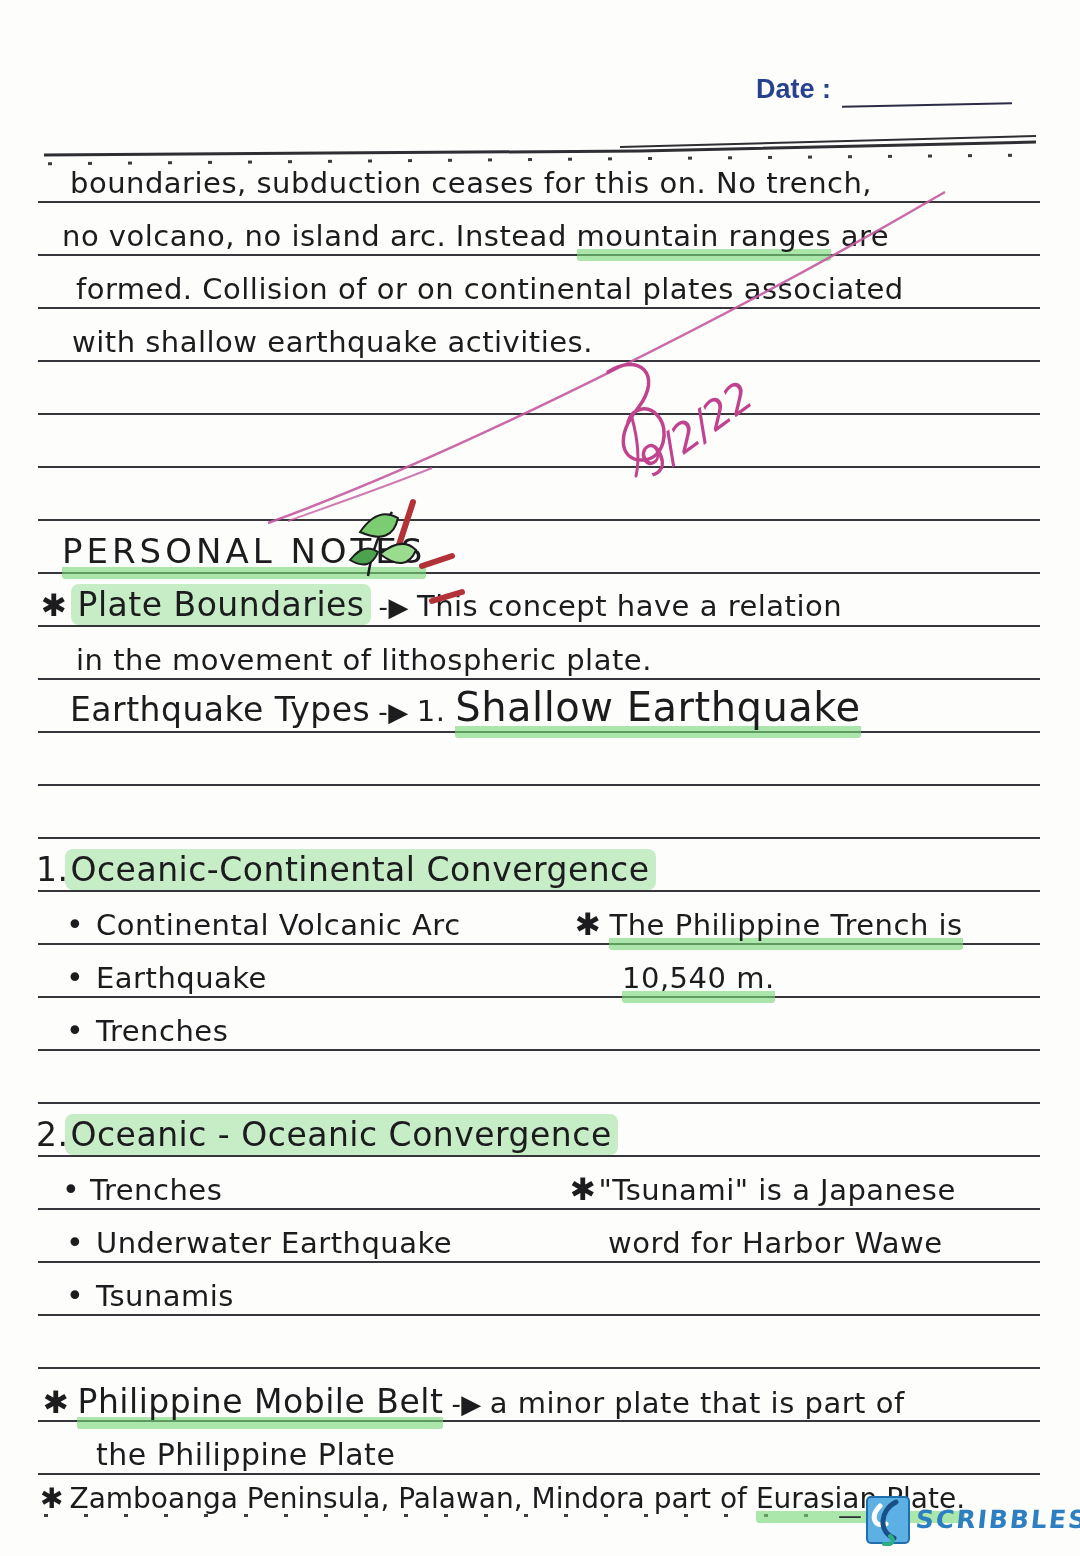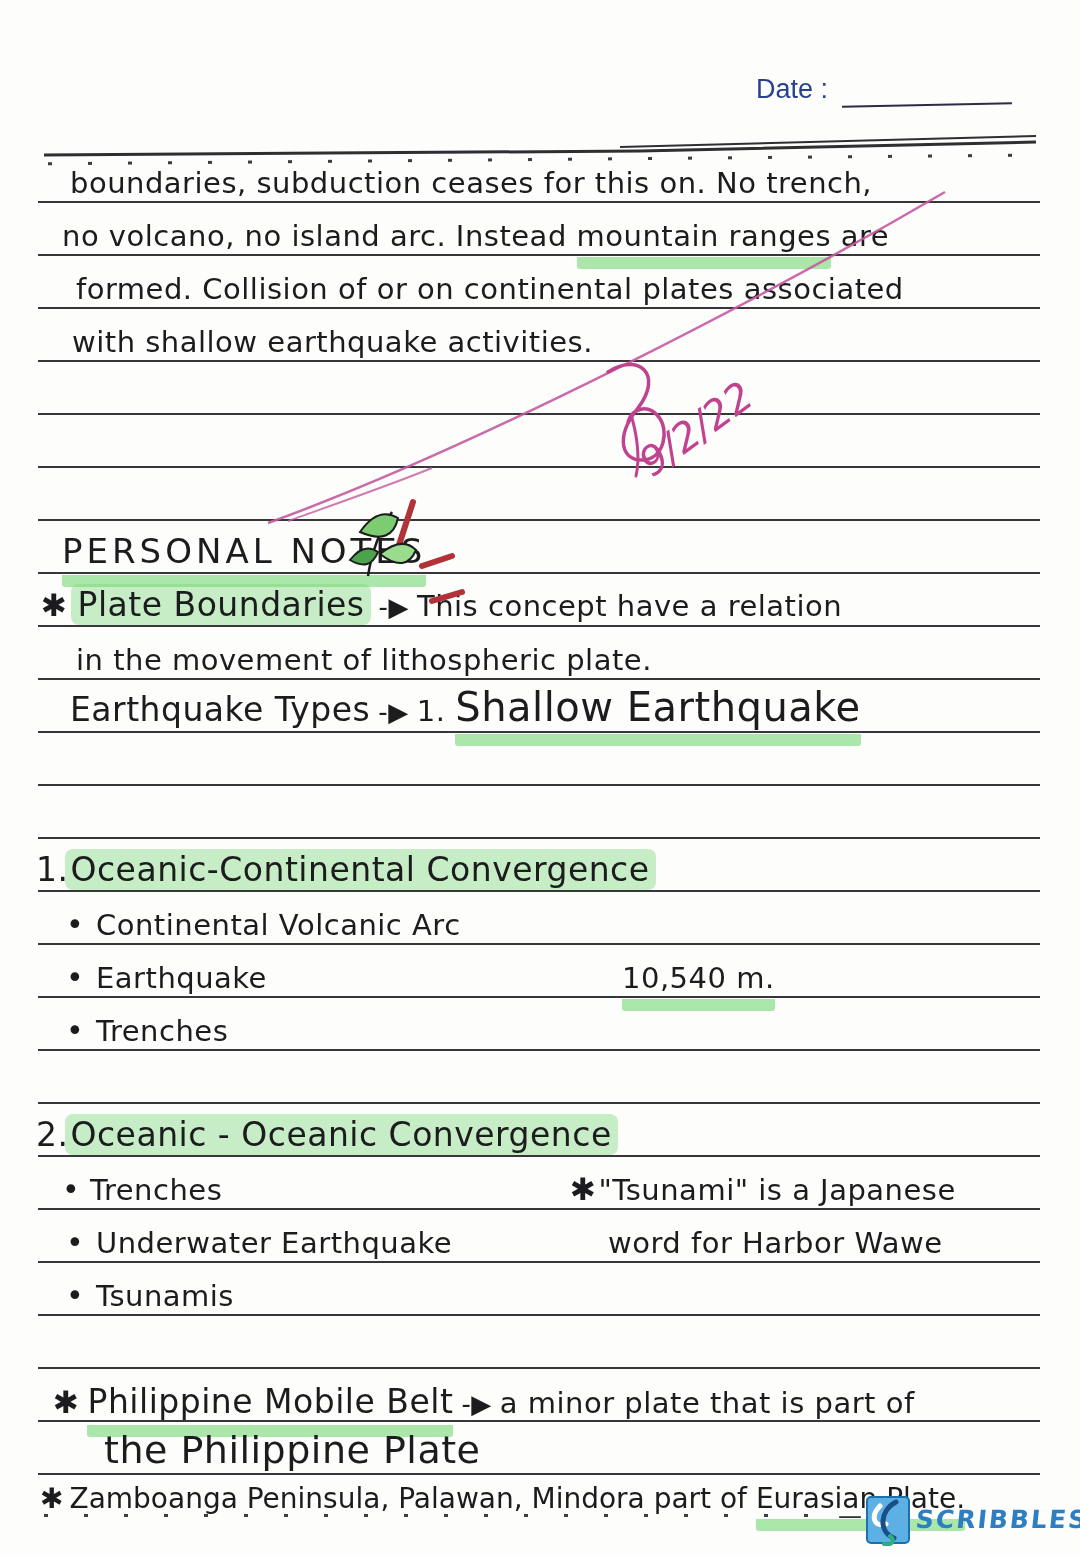--- a/index.html
+++ b/index.html
@@ -11,24 +11,24 @@
          background:repeating-linear-gradient(90deg,#3c3c40 0 4px,transparent 4px 40px);}
   .hw-row{position:absolute;left:0;width:1080px;height:48px;}
   .seg{position:absolute;bottom:3px;white-space:nowrap;font-size:29px;letter-spacing:.5px;}
   .big{font-size:33px;}
   .caps{font-size:34px;letter-spacing:4px;}
   .small{font-size:28px;letter-spacing:0;}
   .star{font-size:31px;padding-right:8px;}
   .bullet{font-size:30px;}
   .arrow{padding:0 8px;font-size:26px;}
   .hl-under{background:linear-gradient(to top,rgba(120,216,120,.62) 0 12px,transparent 12px);
-            padding-bottom:16px;margin-bottom:-8px;border-radius:3px;}
+            padding-bottom:8px;margin-bottom:-8px;border-radius:3px;}
   .hl-cover{background:rgba(121,214,121,.42);border-radius:8px;padding:1px 6px;margin-left:-4px;}
   .date-label{position:absolute;left:756px;top:74px;font-size:27px;color:#27418f;
-              font-family:"Liberation Sans",sans-serif;}
+              font-family:"Liberation Sans",sans-serif;font-weight:bold;}
   .date-blank{position:absolute;left:842px;top:104px;width:170px;border-top:2px solid #2c2c44;
               transform:rotate(-1.2deg);}
   .overlay{position:absolute;left:0;top:0;pointer-events:none;}
   .brand{position:absolute;left:866px;top:1492px;display:flex;align-items:center;gap:4px;}
   .brand-text{font-size:25px;font-weight:bold;color:#2e7fc2;letter-spacing:2px;
               transform:skewX(-6deg);font-family:"DejaVu Sans",sans-serif;}
   .brand-dash{position:absolute;left:838px;top:1502px;font-size:24px;color:#2f2f33;}
 </style>
 </head>
 <body>
@@ -68,20 +68,21 @@
   <div class="hw-row" style="top:685px;">
     <span class="seg big" style="left:70px;"><span>Earthquake Types</span><span class="arrow">-▶</span><span style="font-size:29px;padding-right:10px;">1.</span><span class="hl-under" style="font-size:40px;">Shallow Earthquake</span></span>
   </div>
 
   <div class="hw-row" style="top:842px;height:50px;">
     <span class="seg big" style="left:36px;"><span>1.</span><span class="hl-cover">Oceanic-Continental Convergence</span></span>
   </div>
   <div class="hw-row" style="top:897px;">
     <span class="seg bullet" style="left:66px;">•</span>
     <span class="seg" style="left:96px;">Continental Volcanic Arc</span>
+    <span class="seg" style="left:575px;"><span class="star">✱</span><span class="hl-under">The Philippine Trench is</span></span>
   </div>
   <div class="hw-row" style="top:950px;">
     <span class="seg bullet" style="left:66px;">•</span>
     <span class="seg" style="left:96px;">Earthquake</span>
     <span class="seg" style="left:622px;"><span class="hl-under">10,540 m.</span></span>
   </div>
   <div class="hw-row" style="top:1003px;">
     <span class="seg bullet" style="left:66px;">•</span>
     <span class="seg" style="left:96px;">Trenches</span>
   </div>
@@ -98,24 +99,24 @@
     <span class="seg bullet" style="left:66px;">•</span>
     <span class="seg" style="left:96px;">Underwater Earthquake</span>
     <span class="seg" style="left:608px;">word for Harbor Wawe</span>
   </div>
   <div class="hw-row" style="top:1268px;">
     <span class="seg bullet" style="left:66px;">•</span>
     <span class="seg" style="left:96px;">Tsunamis</span>
   </div>
 
   <div class="hw-row" style="top:1374px;height:50px;">
-    <span class="seg big" style="left:53px;"><span class="star">✱</span><span class="hl-under">Philippine Mobile Belt</span><span class="arrow">-▶</span><span style="font-size:29px;">a minor plate that is part of</span></span>
+    <span class="seg big" style="left:43px;"><span class="star">✱</span><span class="hl-under">Philippine Mobile Belt</span><span class="arrow">-▶</span><span style="font-size:29px;">a minor plate that is part of</span></span>
   </div>
   <div class="hw-row" style="top:1427px;">
-    <span class="seg" style="left:104px;font-size:38px;">the Philippine Plate</span>
+    <span class="seg" style="left:96px;font-size:30px;">the Philippine Plate</span>
   </div>
   <div class="hw-row" style="top:1470px;">
     <span class="seg small" style="left:40px;"><span class="star" style="font-size:28px;padding-right:6px;">✱</span><span>Zamboanga Peninsula, Palawan, Mindora part of </span><span class="hl-under">Eurasian Plate.</span></span>
   </div>
 
   <svg class="overlay" width="1080" height="1556" viewBox="0 0 1080 1556">
     <g>
       <path d="M44 155 L640 151 L1036 142" fill="none" stroke="#2e2e33" stroke-width="3"></path>
       <path d="M620 147 L1036 136" fill="none" stroke="#2e2e33" stroke-width="2"></path>
     </g>

